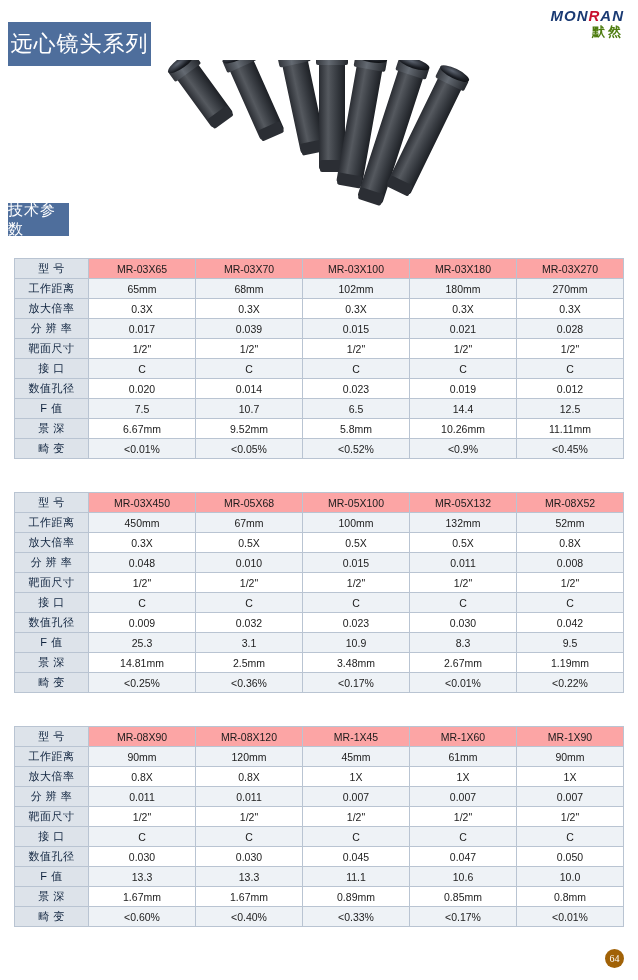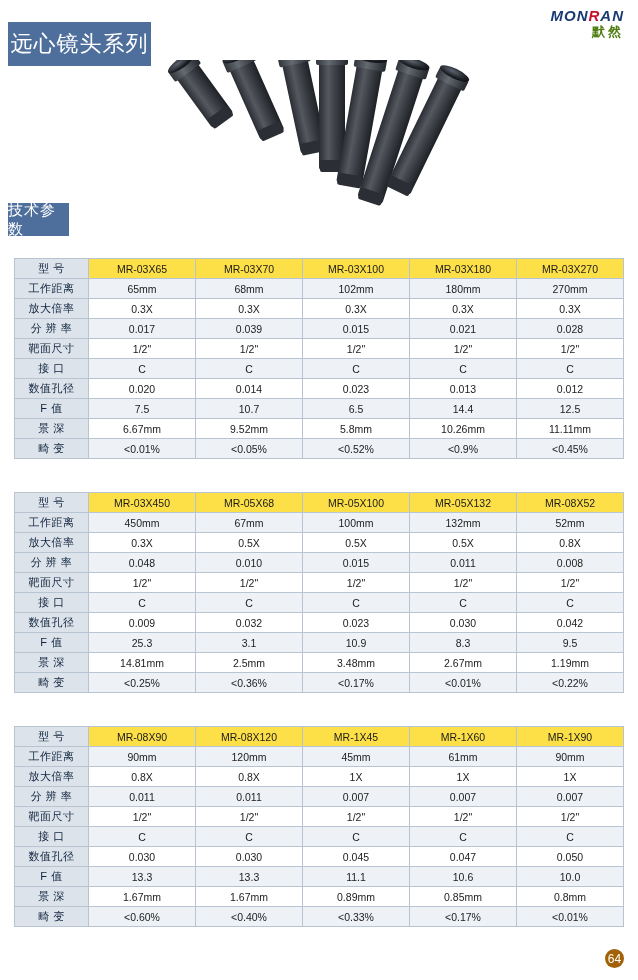--- a/index.html
+++ b/index.html
@@ -96,21 +96,21 @@
     white-space: nowrap;
   }
   .spec-table .lbl {
     width: 73px;
     background: #dde3ea;
     font-size: 11px;
     letter-spacing: 0.5px;
     color: #10243f;
   }
   .spec-table tr.head td {
-    background: #fde047;
+    background: #fca5a5;
     font-weight: normal;
   }
   .spec-table tr.head td.lbl {
     background: #dde3ea;
   }
   .spec-table tr.alt td.val {
     background: #eef2f6;
   }
   .spec-table td.val {
     background: #ffffff;
@@ -123,24 +123,25 @@
   
   .page-num {
     position: absolute;
     right: 14px;
     bottom: 12px;
     width: 19px;
     height: 19px;
     border-radius: 50%;
     background: #a16207;
     color: #ffffff;
-    font-size: 12px;
+    font-size: 10px;
     display: flex;
     align-items: center;
     justify-content: center;
+    font-family: Liberation Serif, serif;
   }
 </style>
 </head>
 <body>
 
 <div class="brand">
   <div class="brand-word"><span>MON</span><span class="accent">R</span><span>AN</span></div>
   <div class="brand-cn">默然</div>
 </div>
 
@@ -262,21 +263,21 @@
       <td class="val">C</td>
       <td class="val">C</td>
       <td class="val">C</td>
       <td class="val">C</td>
     </tr>
     <tr>
       <td class="lbl">数值孔径</td>
       <td class="val">0.020</td>
       <td class="val">0.014</td>
       <td class="val">0.023</td>
-      <td class="val">0.013</td>
+      <td class="val">0.019</td>
       <td class="val">0.012</td>
     </tr>
     <tr class="alt">
       <td class="lbl">F   值</td>
       <td class="val">7.5</td>
       <td class="val">10.7</td>
       <td class="val">6.5</td>
       <td class="val">14.4</td>
       <td class="val">12.5</td>
     </tr>

